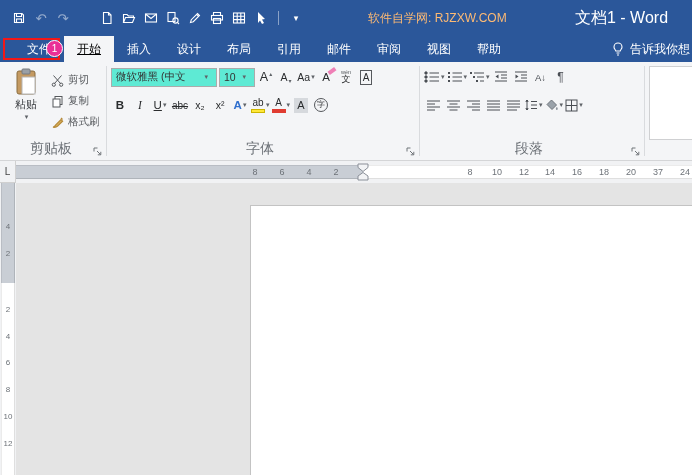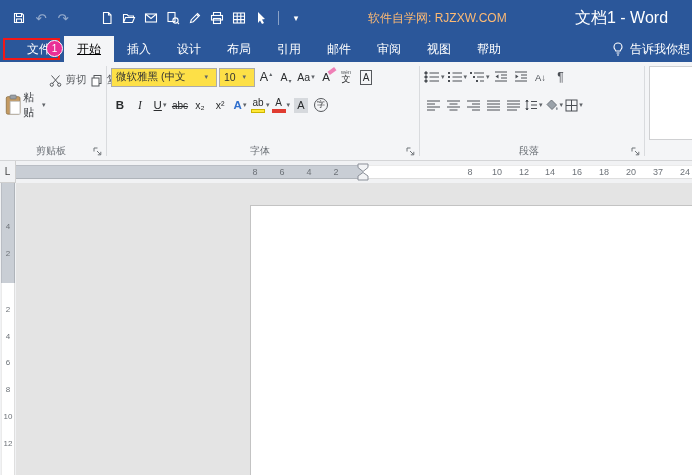--- a/index.html
+++ b/index.html
@@ -22,37 +22,37 @@
   .tabbar { position:absolute; left:0; top:36px; width:692px; height:26px; background:#2b579a; display:flex; align-items:stretch; padding-left:14px; overflow:hidden; }
   .tab { color:#fff; font-size:12px; line-height:26px; padding:0 13px; white-space:nowrap; cursor:default; }
   .tab.active { background:#f4f5f7; color:#000000;text-decoration:underline; }
   .tellme { margin-left:auto; display:flex; align-items:center; gap:5px; color:#fff; font-size:12px; white-space:nowrap; padding-right:2px; }
   .anno-box { position:absolute; left:3px; top:38px; width:57px; height:22px; border:2px solid #f21818; z-index:6; pointer-events:none; }
   .anno-badge { position:absolute; left:46px; top:40px; width:17px; height:17px; border-radius:50%; background:#ea2f96; border:1px solid #fff; color:#fff; font-size:10px; line-height:15px; text-align:center; z-index:7; }
 
   
   .ribbon { position:absolute; left:0; top:62px; width:692px; height:99px; background:#f4f5f7; border-bottom:1px solid #d4d5d7; display:flex; align-items:stretch; padding-left:2px; }
   .rgroup { position:relative; padding:3px 2px 18px 2px; }
-  .rg-label { position:absolute; left:0; right:6px; bottom:2px; text-align:center; font-size:10px; color:#6a6f75; }
+  .rg-label { position:absolute; left:0; right:6px; bottom:2px; text-align:center; font-size:14px; color:#6a6f75; }
   .launcher { position:absolute; right:3px; bottom:3px; width:12px; height:12px; display:flex; align-items:center; justify-content:center; }
   .vdiv { width:1px; background:#d9dbde; margin:4px 0; flex:0 0 auto; }
 
   
   .g-clip { width:104px; display:flex; }
-  .paste-btn { width:44px; display:flex; flex-direction:row; align-items:center; gap:1px; padding-top:3px; }
+  .paste-btn { width:44px; display:flex; flex-direction:column; align-items:center; gap:1px; padding-top:3px; }
   .paste-btn .lbl { font-size:11px; color:#3a3d41; }
   .car { font-size:7px; color:#5f6368; margin-left:1px; }
-  .clip-col { display:flex; flex-direction:row; gap:3px; margin-left:3px; margin-top:6px; }
+  .clip-col { display:flex; flex-direction:column; gap:3px; margin-left:3px; margin-top:6px; }
   .smbtn { display:flex; align-items:center; gap:4px; height:18px; font-size:10.5px; color:#55585c; white-space:nowrap; }
 
   
   .g-font { width:312px; }
   .frow { display:flex; align-items:center; gap:2px; margin:2px 2px 0 2px; }
   .frow2 { margin-top:8px; }
-  .combo { height:19px; background:#fde047; border:1px solid #ababab; display:flex; align-items:center; font-size:10.5px; color:#333; padding:0 8px 0 4px; overflow:hidden; white-space:nowrap; }
+  .combo { height:19px; background:#5eead4; border:1px solid #ababab; display:flex; align-items:center; font-size:10.5px; color:#333; padding:0 8px 0 4px; overflow:hidden; white-space:nowrap; }
   .combo .cv { flex:1; overflow:hidden; }
   .combo-name { width:106px; }
   .combo-size { width:36px; }
   .fb { min-width:18px; height:20px; display:inline-flex; align-items:center; justify-content:center; font-size:11.5px; color:#2a2c2e; position:relative; }
   .fb.bold { font-weight:bold; }
   .fb.ital { font-style:italic; font-family:"Liberation Serif","DejaVu Serif",serif; }
   .fb.und .uv { text-decoration:underline; }
   .fb.strike { font-size:10px; text-decoration:line-through; }
   .fb.small10 { font-size:10.5px; }
   .growA { font-size:12.5px; } .growA .car { font-size:6px; margin-top:-8px; }

